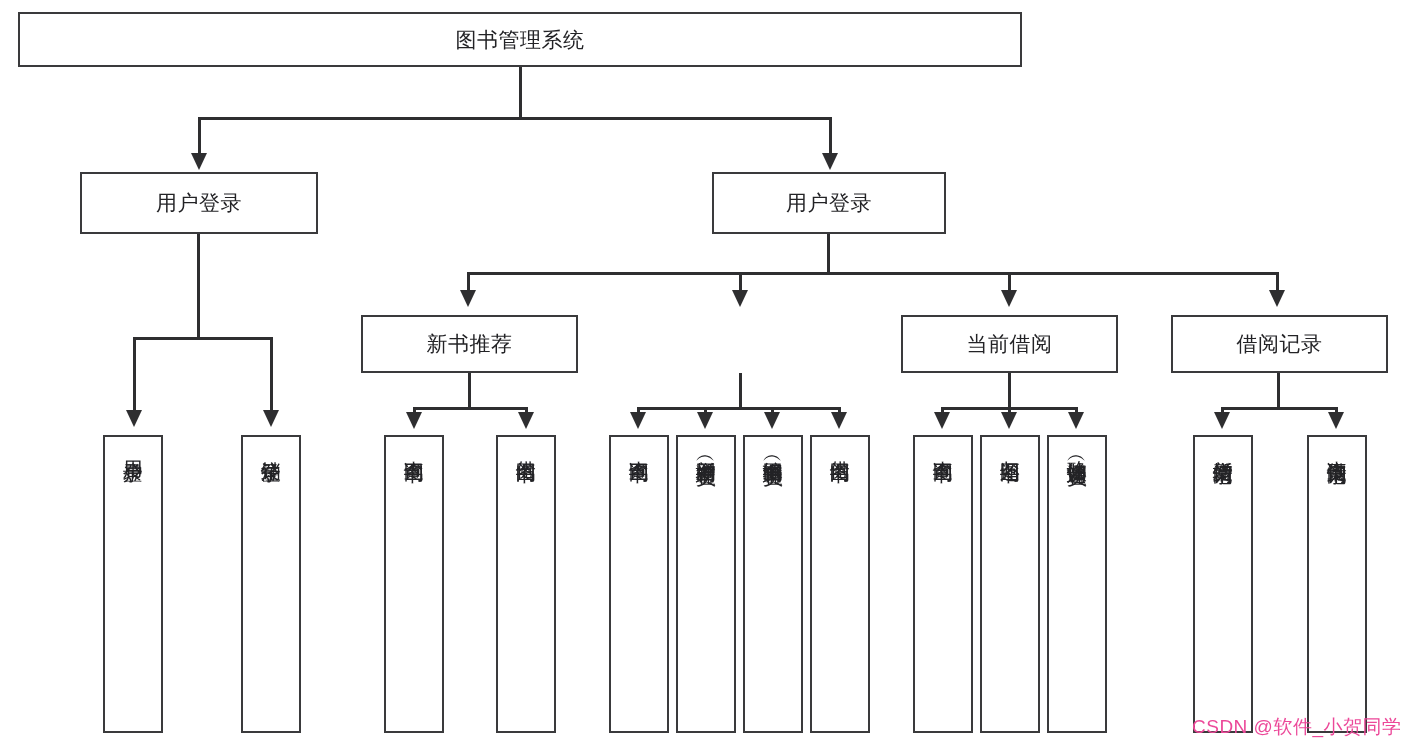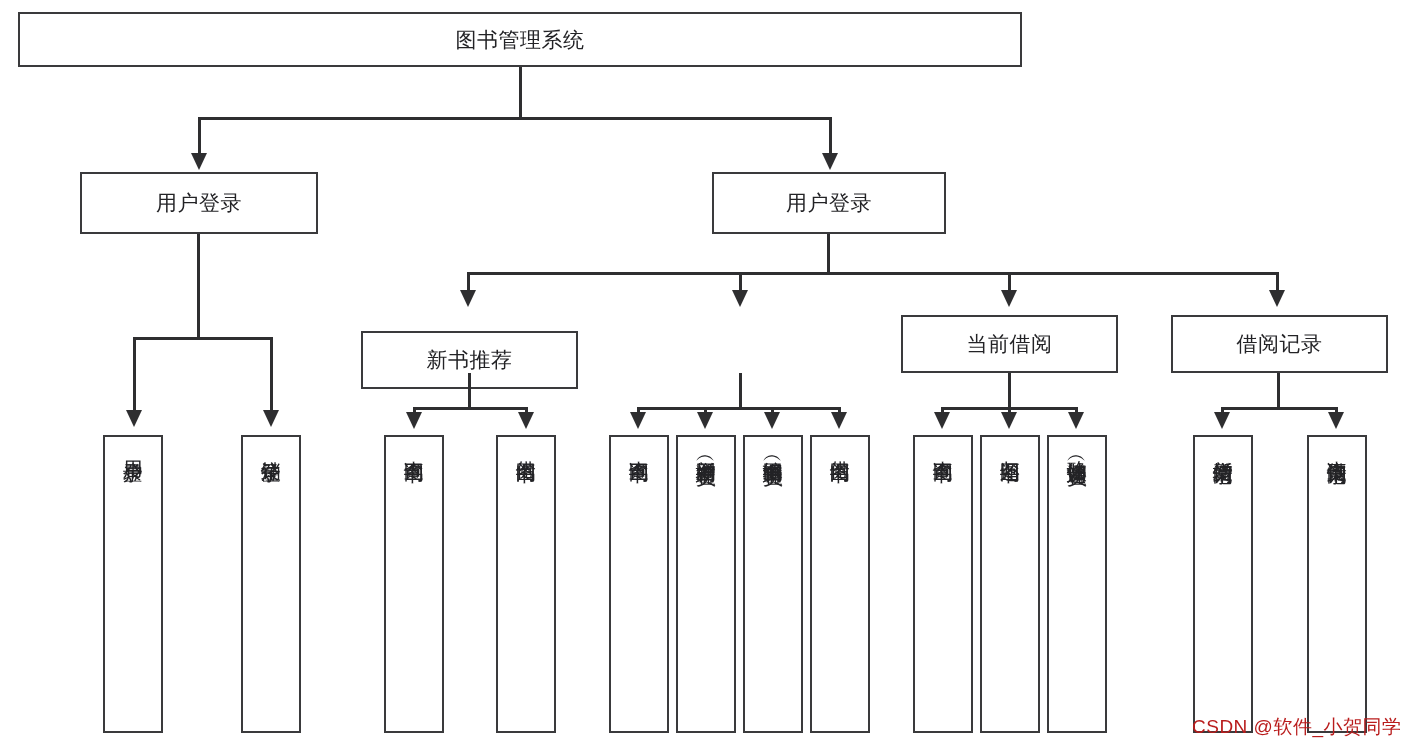--- a/index.html
+++ b/index.html
@@ -55,21 +55,21 @@
     position: absolute;
     width: 0;
     height: 0;
     border-left: 8px solid transparent;
     border-right: 8px solid transparent;
     border-top: 17px solid #2e2e30;
   }
   .watermark {
     position: absolute;
     font-size: 19px;
-    color: #b91c1c;
+    color: #ec4899;
     white-space: nowrap;
     letter-spacing: 0.5px;
   }
 </style>
 </head>
 <body>
 
 <div id="canvas">
 
   <div class="node h" style="left:18px; top:12px; width:1004px; height:55px;">
@@ -105,21 +105,21 @@
   <div class="line hline" style="left:467px; top:272px; width:812px; height:3px;"></div>
   <div class="line vline" style="left:467px; top:272px; width:3px; height:20px;"></div>
   <div class="arrow" style="left:460px; top:290px;"></div>
   <div class="line vline" style="left:739px; top:272px; width:3px; height:20px;"></div>
   <div class="arrow" style="left:732px; top:290px;"></div>
   <div class="line vline" style="left:1008px; top:272px; width:3px; height:20px;"></div>
   <div class="arrow" style="left:1001px; top:290px;"></div>
   <div class="line vline" style="left:1276px; top:272px; width:3px; height:20px;"></div>
   <div class="arrow" style="left:1269px; top:290px;"></div>
 
-  <div class="node h" style="left:361px; top:331px; width:217px; height:58px;">
+  <div class="node h" style="left:361px; top:315px; width:217px; height:58px;">
     <span class="htext">新书推荐</span>
   </div>
   <div class="node h" style="left:901px; top:315px; width:217px; height:58px;">
     <span class="htext">当前借阅</span>
   </div>
   <div class="node h" style="left:1171px; top:315px; width:217px; height:58px;">
     <span class="htext">借阅记录</span>
   </div>
 
   <div class="line vline" style="left:468px; top:373px; width:3px; height:37px;"></div>

